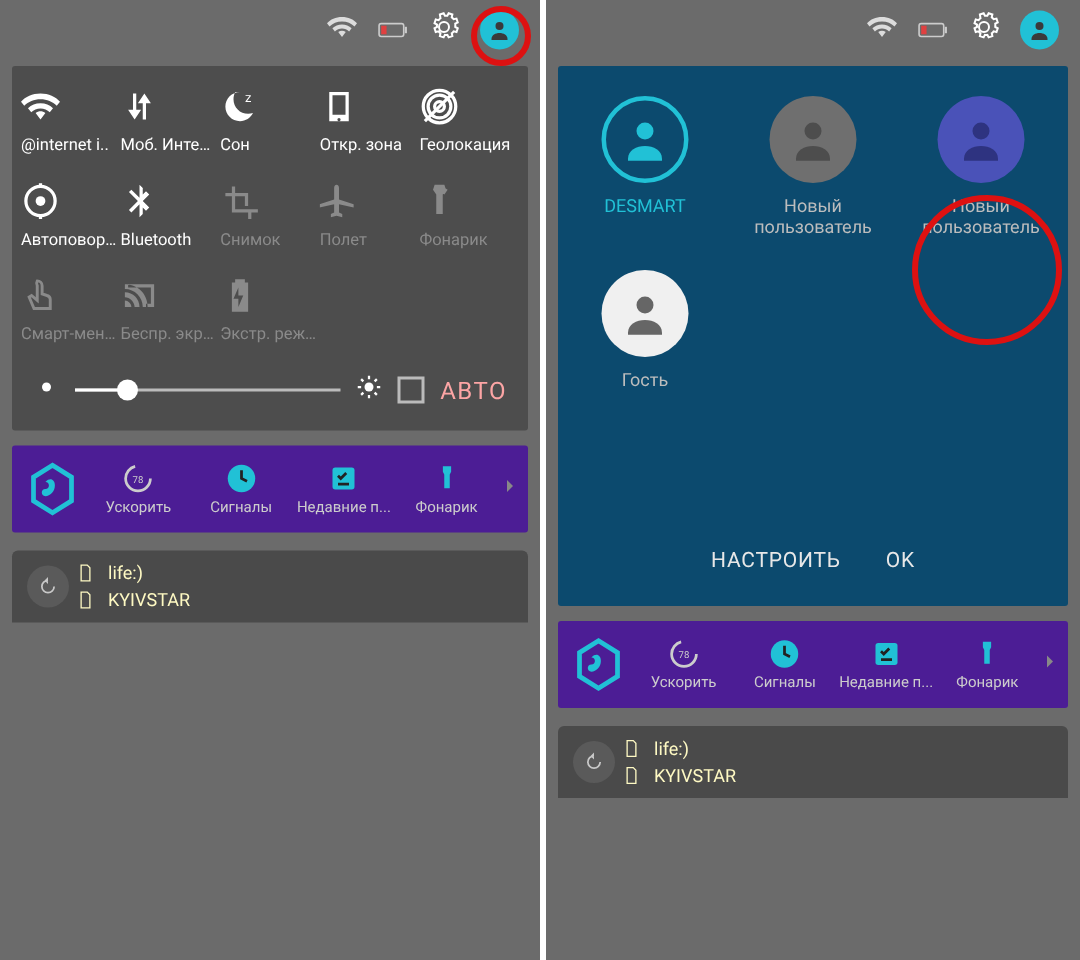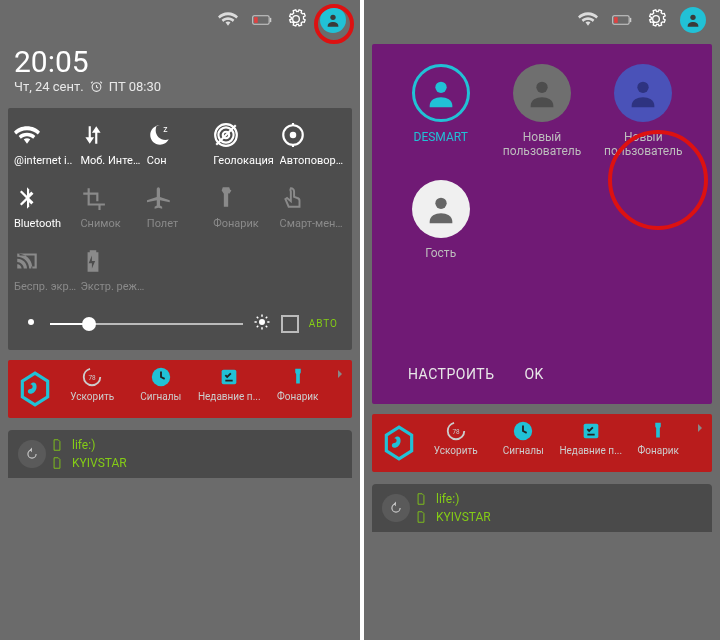--- a/index.html
+++ b/index.html
@@ -69,60 +69,60 @@
     display:flex; align-items:center; gap:10px;
     padding: 12px 14px 16px;
   }
   .slider {
     flex:1; height:2px; background:#bbb; position:relative;
   }
   .slider .fill{position:absolute;left:0;top:0;height:100%;background:#fff;width:20%;}
   .slider .thumb{position:absolute;left:20%;top:50%;width:14px;height:14px;border-radius:50%;background:#fff;transform:translate(-50%,-50%);}
   .sun svg{width:18px;height:18px;fill:#fff;}
   .chk{width:18px;height:18px;border:2px solid #bbb;}
-  .auto-lbl{font-size:10px;color:#84cc16;letter-spacing:1px;}
+  .auto-lbl{font-size:16px;color:#fca5a5;letter-spacing:1px;}
   
   .strip {
     margin: 6px 8px;
-    background: #b91c1c;
+    background: #4c1d95;
     border-radius:2px;
-    display:flex; 
+    display:flex; align-items:center;
     padding: 6px 4px;
   }
   .strip .hex{
     width:46px;height:46px;
     display:flex;align-items:center;justify-content:center;
   }
   .strip .tool{
     flex:1; display:flex;flex-direction:column;align-items:center;gap:3px;
     font-size:10px;color:#ccc;
   }
   .strip .tool svg{width:22px;height:22px;fill:#21c1d6;}
   .strip .chev svg{width:16px;height:16px;fill:#888;}
   
   .notif {
     margin: 6px 8px 0;
     background:#4a4a4a;
     border-radius:4px 4px 0 0;
     padding:6px 10px;
-    color:#84cc16;
+    color:#fef9c3;
     font-size:12px;
   }
   .notif .row{display:flex;align-items:center;gap:8px;padding:2px 0;}
   .notif svg{width:14px;height:14px;fill:#c8c8c8;}
   .notif .clock{width:28px;height:28px;border-radius:50%;background:#5a5a5a;display:flex;align-items:center;justify-content:center;margin-right:4px;}
   
   .title-h {
     font-size:22px; padding:24px 16px 14px; color:#fff;
   }
   .users-panel{
     margin:4px 8px;
-    background:#701a75;
+    background:#0c4a6e;
     border-radius:2px;
-    padding:20px 18px 8px;
+    padding:20px 2px 8px;
     display:flex;flex-direction:column;
     min-height:360px;
   }
   .users-grid{
     display:grid;grid-template-columns:repeat(3,1fr);
     row-gap:22px;
   }
   .user{
     display:flex;flex-direction:column;align-items:center;gap:8px;font-size:12px;color:#bdbdbd;text-align:center;
   }
@@ -135,21 +135,21 @@
   .ucirc.main{border:3px solid #21c1d6;}
   .ucirc.main svg{fill:#21c1d6;}
   .ucirc.grey{background:#6f6f6f;}
   .ucirc.grey svg{fill:#4d4d4d;}
   .ucirc.blue{background:#4a52b8;}
   .ucirc.blue svg{fill:#2e3380;}
   .ucirc.white{background:#f0f0f0;}
   .ucirc.white svg{fill:#666;}
   .btn-row{
     margin-top:auto;
-    display:flex;justify-content:flex-start;gap:30px;
+    display:flex;justify-content:center;gap:30px;
     padding:14px 18px;
     font-size:14px;color:#e8e8e8;letter-spacing:0.5px;
   }
 </style>
 </head>
 <body>
 
 <svg width="0" height="0" style="position:absolute">
 <defs>
 <symbol id="i-wifi" viewBox="0 0 24 24">
@@ -275,50 +275,46 @@
           <use href="#i-gear"></use>
         </svg></span>
     <span class="avatar-circ">
         <svg>
           <use href="#i-person"></use>
         </svg>
       </span>
   </div>
   <div class="circle-red" style="top:4px;right:6px;width:40px;height:40px;"></div>
 
-  <div class="time-block">
-    <div class="time">20:05</div>
-    <div class="date-row">
-      <span>Чт, 24 сент.</span>
-      <svg>
-          <use href="#i-alarm"></use>
-        </svg>
-      <span>ПТ 08:30</span>
-    </div>
-  </div>
 
   <div class="panel">
     <div class="qs-grid" id="qs-grid">
         <div class="qs">
           <svg>
             <use href="#i-wifi"></use>
           </svg>
           <span class="lbl">@internet i..</span>
         </div>
         <div class="qs">
           <svg>
             <use href="#i-data"></use>
           </svg>
           <span class="lbl">Моб. Интернет</span>
         </div>
         <div class="qs">
           <svg>
             <use href="#i-moon"></use>
           </svg>
           <span class="lbl">Сон</span>
+        </div>
+        <div class="qs">
+          <svg>
+            <use href="#i-hotspot"></use>
+          </svg>
+          <span class="lbl">Откр. зона</span>
         </div>
         <div class="qs">
           <svg>
             <use href="#i-gps"></use>
           </svg>
           <span class="lbl">Геолокация</span>
         </div>
         <div class="qs">
           <svg>
             <use href="#i-rotate"></use>

